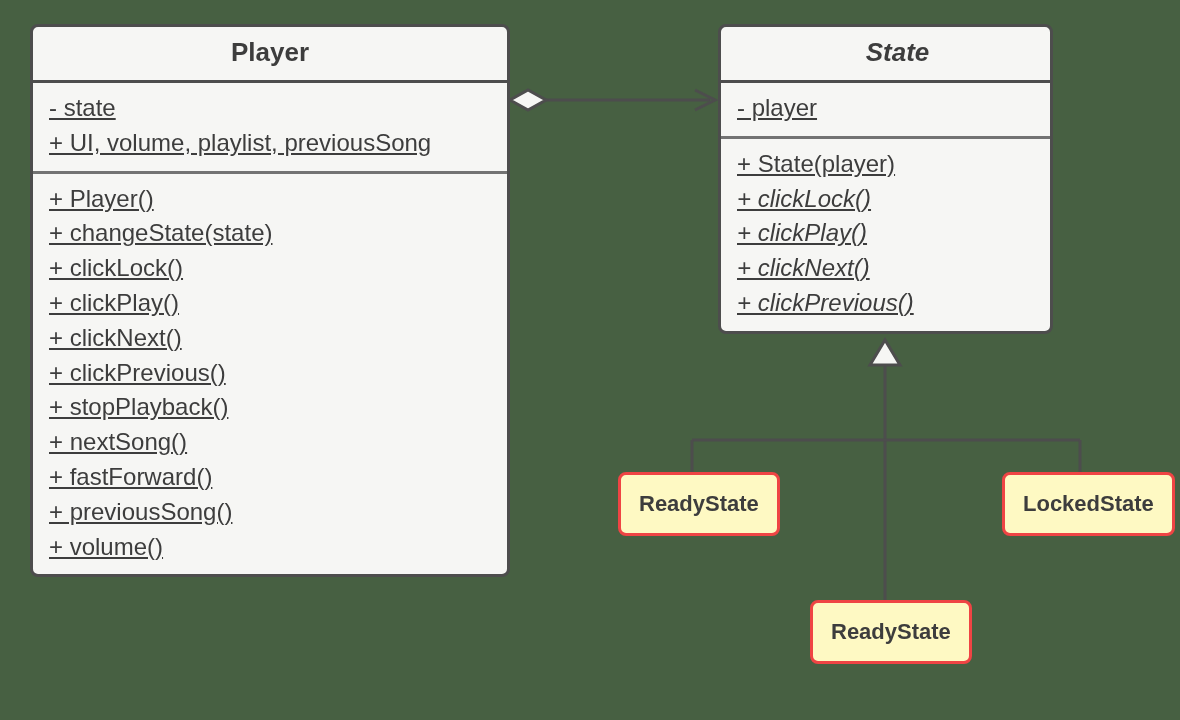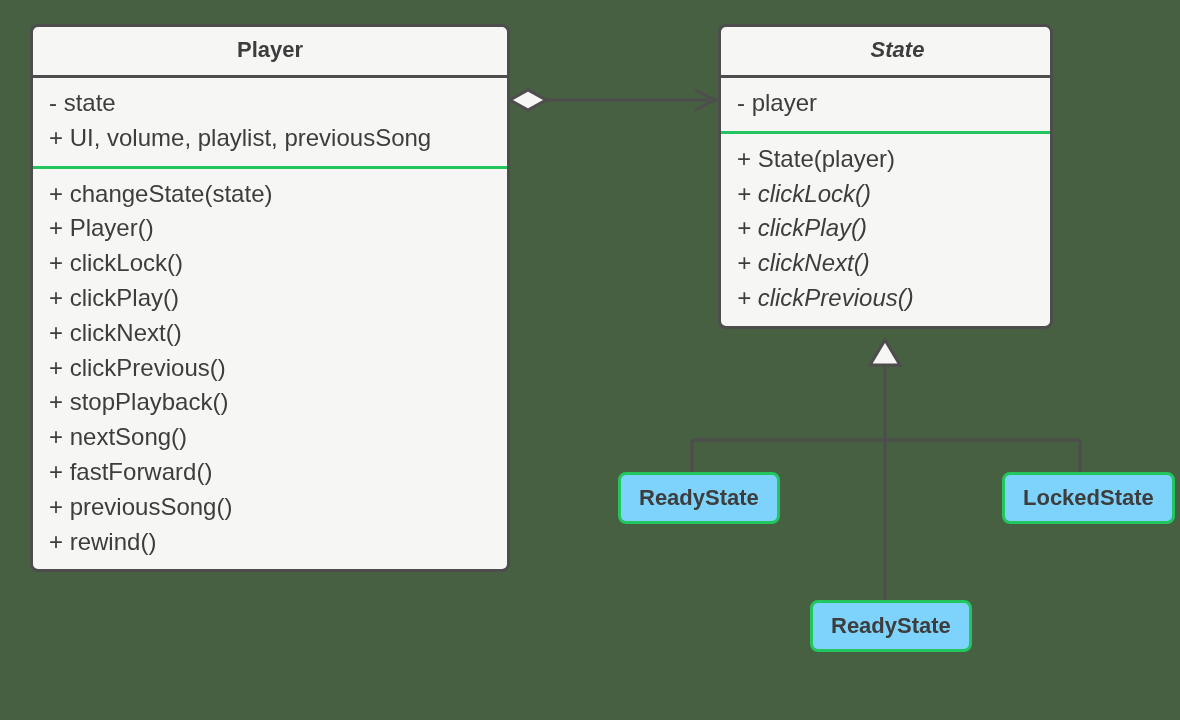--- a/index.html
+++ b/index.html
@@ -20,47 +20,47 @@
   }
   .uml-class {
     position: absolute;
     background: #f6f6f4;
     border: 3px solid #4d4d4d;
     border-radius: 8px;
     color: #3d3d3d;
     overflow: hidden;
   }
   .uml-title {
-    font-size: 22px;
+    font-size: 26px;
     font-weight: 700;
     text-align: center;
     padding: 10px 12px 12px;
     border-bottom: 3px solid #4d4d4d;
   }
   .uml-title.italic { font-style: italic; padding-left: 36px; }
   .uml-section {
     font-size: 24px;
     line-height: 1.45;
     padding: 8px 16px 10px;
   }
   .uml-section + .uml-section {
-    border-top: 3px solid #22c55e;
+    border-top: 3px solid #737373;
   }
-  .uml-row { white-space: nowrap; }
+  .uml-row { white-space: nowrap; text-decoration: underline; }
   .uml-row.italic { font-style: italic; }
   .small-class {
     position: absolute;
-    background: #7dd3fc;
-    border: 3px solid #22c55e;
+    background: #fef9c3;
+    border: 3px solid #ef4444;
     border-radius: 8px;
     color: #3d3d3d;
     font-size: 22px;
     font-weight: 700;
     text-align: center;
-    padding: 10px 18px;
+    padding: 16px 18px;
   }
 </style>
 </head>
 <body>
 
 <div class="canvas">
 
   <svg class="connectors" viewBox="0 0 1180 720">
 
     <g stroke="#4d4d4d" stroke-width="3" fill="none">
@@ -85,31 +85,31 @@
     </g>
   </svg>
 
   <div class="uml-class" style="left:30px; top:24px; width:480px;">
     <div class="uml-title">Player</div>
     <div class="uml-section">
       <div class="uml-row">- state</div>
       <div class="uml-row">+ UI, volume, playlist, previousSong</div>
     </div>
     <div class="uml-section">
+      <div class="uml-row">+ Player()</div>
       <div class="uml-row">+ changeState(state)</div>
-      <div class="uml-row">+ Player()</div>
       <div class="uml-row">+ clickLock()</div>
       <div class="uml-row">+ clickPlay()</div>
       <div class="uml-row">+ clickNext()</div>
       <div class="uml-row">+ clickPrevious()</div>
       <div class="uml-row">+ stopPlayback()</div>
       <div class="uml-row">+ nextSong()</div>
       <div class="uml-row">+ fastForward()</div>
       <div class="uml-row">+ previousSong()</div>
-      <div class="uml-row">+ rewind()</div>
+      <div class="uml-row">+ volume()</div>
     </div>
   </div>
 
   <div class="uml-class" style="left:718px; top:24px; width:335px;">
     <div class="uml-title italic">State</div>
     <div class="uml-section">
       <div class="uml-row">- player</div>
     </div>
     <div class="uml-section">
       <div class="uml-row">+ State(player)</div>

